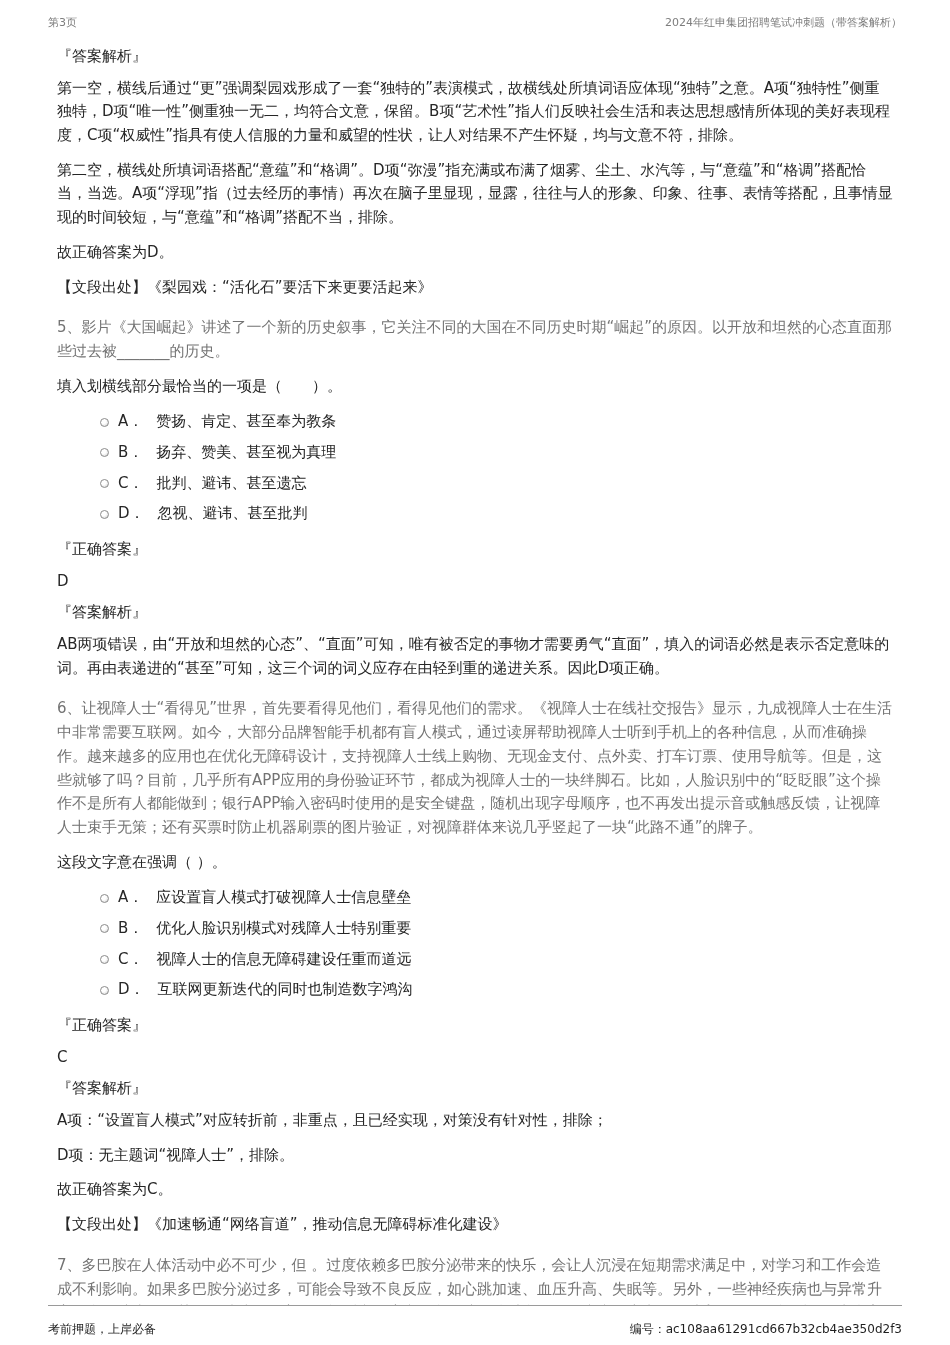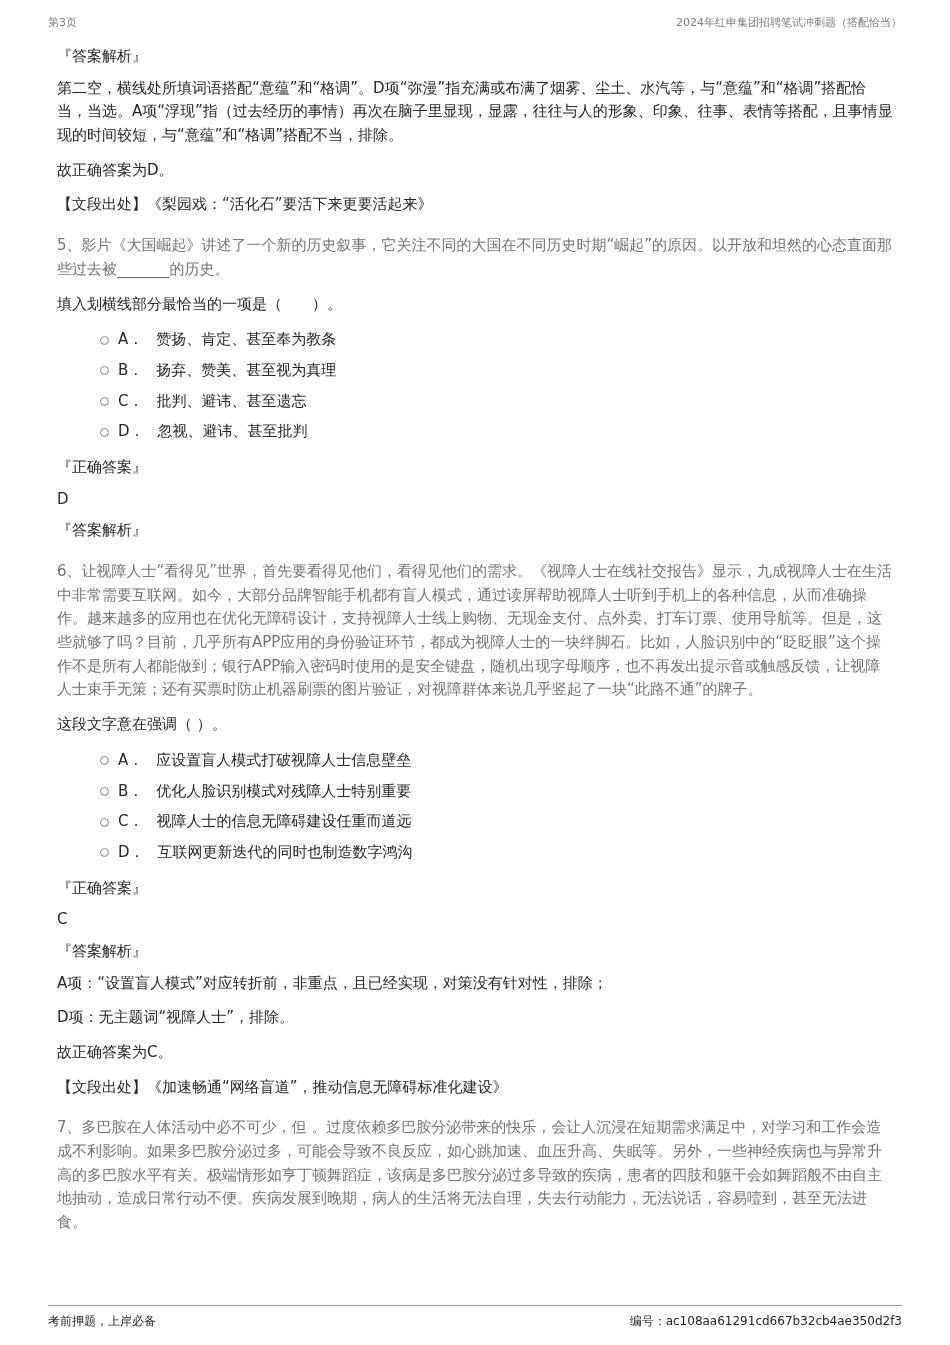--- a/index.html
+++ b/index.html
@@ -38,35 +38,36 @@
     margin-right:9px;
   }
   .opt-letter { margin-right:13px; }
   .answer-letter { margin-bottom:8px; }
   .footer {
     flex:0 0 auto;
     margin:0 48px;
     border-top:1px solid #9a9a9a;
     padding-top:7px;
     height:40px;
-    display:flex; justify-content:space-between; align-items:flex-start;
+    display:flex; justify-content:space-between; align-items:center;
     font-size:12px; color:#1f1f1f;
   }
 </style>
 </head>
 <body>
 
 <div class="page-header">
   <span>第3页</span>
-  <span>2024年红申集团招聘笔试冲刺题（搭配恰当）</span>
+  <span>2024年红申集团招聘笔试冲刺题（带答案解析）</span>
 </div>
 
 <div class="content">
 
   <p class="block label">『答案解析』</p>
+  <p class="block">第一空，横线后通过“更”强调梨园戏形成了一套“独特的”表演模式，故横线处所填词语应体现“独特”之意。A项“独特性”侧重独特，D项“唯一性”侧重独一无二，均符合文意，保留。B项“艺术性”指人们反映社会生活和表达思想感情所体现的美好表现程度，C项“权威性”指具有使人信服的力量和威望的性状，让人对结果不产生怀疑，均与文意不符，排除。</p>
   <p class="block">第二空，横线处所填词语搭配“意蕴”和“格调”。D项“弥漫”指充满或布满了烟雾、尘土、水汽等，与“意蕴”和“格调”搭配恰当，当选。A项“浮现”指（过去经历的事情）再次在脑子里显现，显露，往往与人的形象、印象、往事、表情等搭配，且事情显现的时间较短，与“意蕴”和“格调”搭配不当，排除。</p>
   <p class="block">故正确答案为D。</p>
   <p class="block">【文段出处】《梨园戏：“活化石”要活下来更要活起来》</p>
 
   <p class="block stem">5、影片《大国崛起》讲述了一个新的历史叙事，它关注不同的大国在不同历史时期“崛起”的原因。以开放和坦然的心态直面那些过去被_______的历史。</p>
   <p class="block prompt">填入划横线部分最恰当的一项是（　　）。</p>
   <div class="options">
     <div class="option">
       <span class="radio"></span>
       <span class="opt-letter">A．</span>
@@ -84,20 +85,21 @@
     </div>
     <div class="option">
       <span class="radio"></span>
       <span class="opt-letter">D．</span>
       <span class="opt-text">忽视、避讳、甚至批判</span>
     </div>
   </div>
   <p class="block label">『正确答案』</p>
   <p class="block answer-letter">D</p>
   <p class="block label">『答案解析』</p>
+  <p class="block">AB两项错误，由“开放和坦然的心态”、“直面”可知，唯有被否定的事物才需要勇气“直面”，填入的词语必然是表示否定意味的词。再由表递进的“甚至”可知，这三个词的词义应存在由轻到重的递进关系。因此D项正确。</p>
 
   <p class="block stem">6、让视障人士“看得见”世界，首先要看得见他们，看得见他们的需求。《视障人士在线社交报告》显示，九成视障人士在生活中非常需要互联网。如今，大部分品牌智能手机都有盲人模式，通过读屏帮助视障人士听到手机上的各种信息，从而准确操作。越来越多的应用也在优化无障碍设计，支持视障人士线上购物、无现金支付、点外卖、打车订票、使用导航等。但是，这些就够了吗？目前，几乎所有APP应用的身份验证环节，都成为视障人士的一块绊脚石。比如，人脸识别中的“眨眨眼”这个操作不是所有人都能做到；银行APP输入密码时使用的是安全键盘，随机出现字母顺序，也不再发出提示音或触感反馈，让视障人士束手无策；还有买票时防止机器刷票的图片验证，对视障群体来说几乎竖起了一块“此路不通”的牌子。</p>
   <p class="block prompt">这段文字意在强调（ ）。</p>
   <div class="options">
     <div class="option">
       <span class="radio"></span>
       <span class="opt-letter">A．</span>
       <span class="opt-text">应设置盲人模式打破视障人士信息壁垒</span>
     </div>
     <div class="option">

